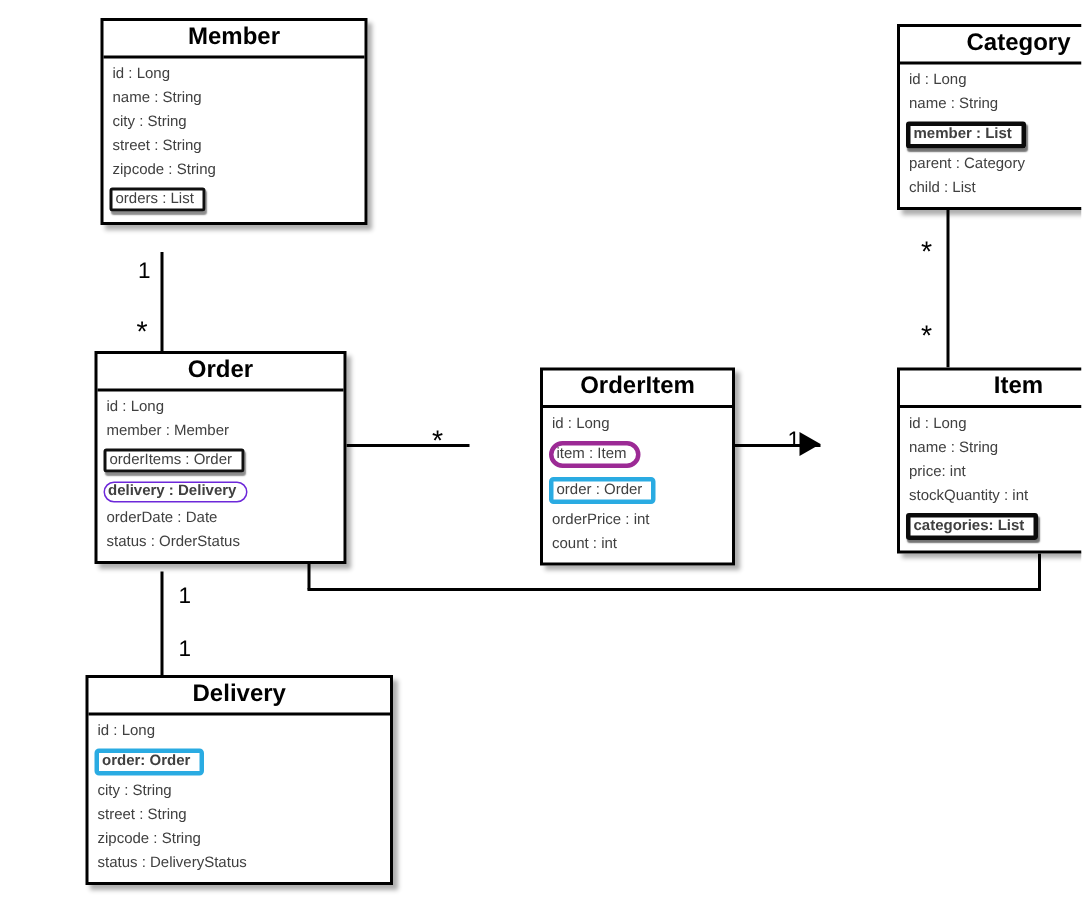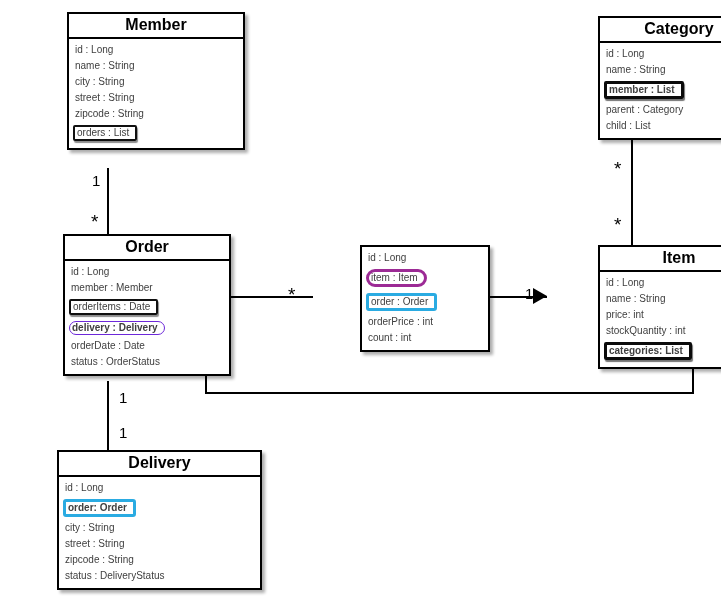--- a/index.html
+++ b/index.html
@@ -170,28 +170,29 @@
       <div class="uml-attr"><span>parent : Category</span></div>
       <div class="uml-attr"><span>child : List</span></div>
     </div>
   </div>
 
   <div class="uml-class" style="left:16px; top:234px; width:168px;">
     <div class="uml-title">Order</div>
     <div class="uml-attrs">
       <div class="uml-attr"><span>id : Long</span></div>
       <div class="uml-attr"><span>member : Member</span></div>
-      <div class="uml-attr"><span class="hl hl-black-thin">orderItems : Date</span></div>
+      <div class="uml-attr"><span class="hl hl-black-thin">orderItems : Order</span></div>
       <div class="uml-attr"><span class="hl hl-red">delivery : Delivery</span></div>
       <div class="uml-attr"><span>orderDate : Date</span></div>
       <div class="uml-attr"><span>status : OrderStatus</span></div>
     </div>
   </div>
 
   <div class="uml-class" style="left:313px; top:245px; width:130px;">
+    <div class="uml-title">OrderItem</div>
     <div class="uml-attrs">
       <div class="uml-attr"><span>id : Long</span></div>
       <div class="uml-attr"><span class="hl hl-purple">item : Item</span></div>
       <div class="uml-attr"><span class="hl hl-cyan-thin">order : Order</span></div>
       <div class="uml-attr"><span>orderPrice : int</span></div>
       <div class="uml-attr"><span>count : int</span></div>
     </div>
   </div>
 
   <div class="uml-class" style="left:551px; top:245px; width:162px;">

